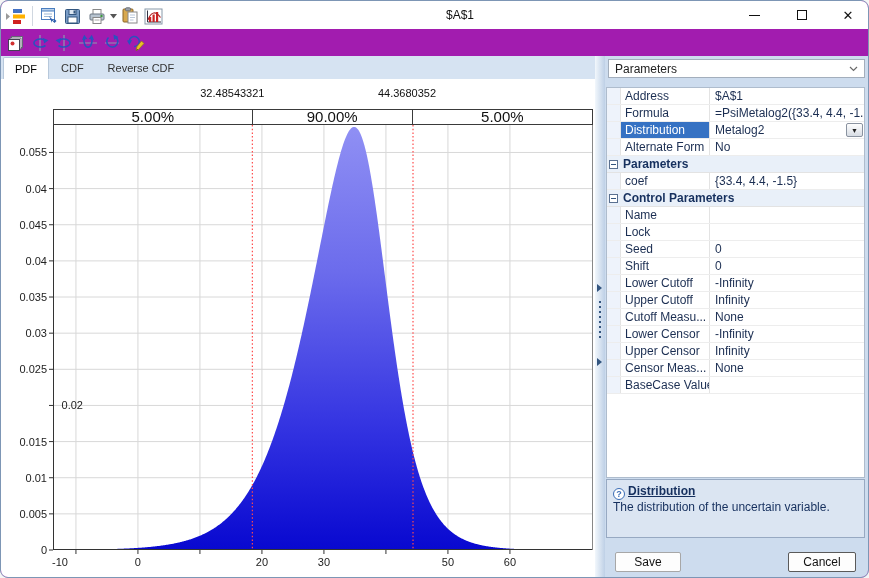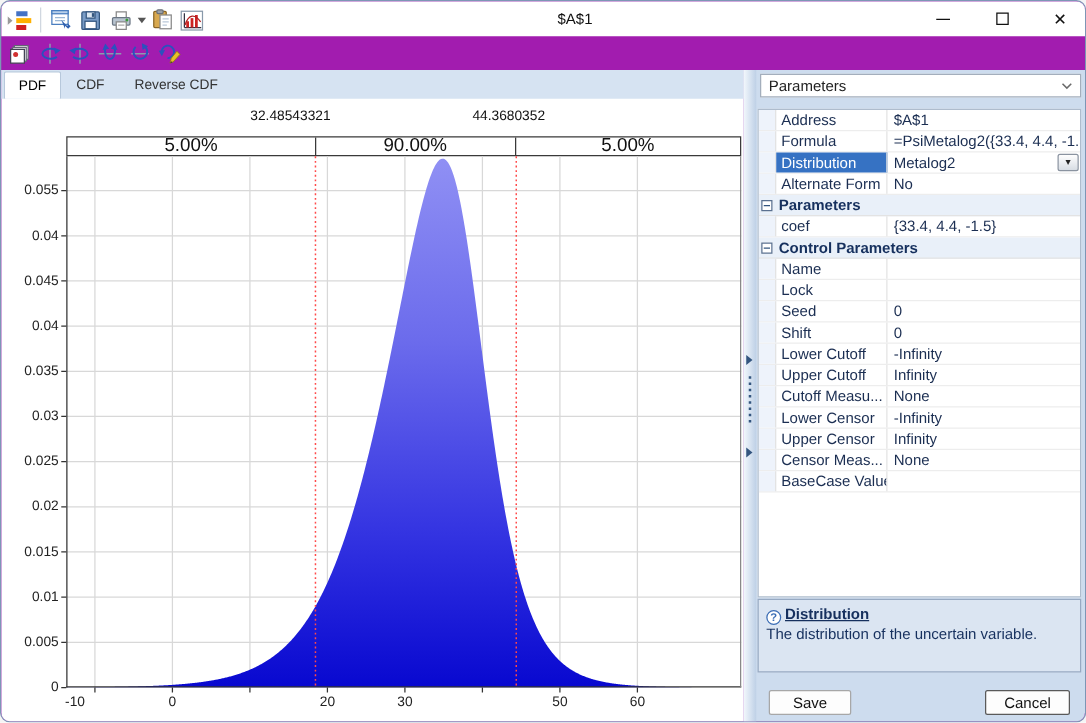--- a/index.html
+++ b/index.html
@@ -284,21 +284,21 @@
         <line x1="-4" y1="135.88435374149657" x2="0" y2="135.88435374149657" stroke="#333333"></line>
         <line x1="-4" y1="99.74489795918367" x2="0" y2="99.74489795918367" stroke="#333333"></line>
         <line x1="-4" y1="63.605442176870724" x2="0" y2="63.605442176870724" stroke="#333333"></line>
         <line x1="-4" y1="27.46598639455783" x2="0" y2="27.46598639455783" stroke="#333333"></line>
       </svg>
     <div id="ylabels">
         <div class="ytick-label" style="top: 488px;">0</div>
         <div class="ytick-label" style="top: 451.861px;">0.005</div>
         <div class="ytick-label" style="top: 415.721px;">0.01</div>
         <div class="ytick-label" style="top: 379.582px;">0.015</div>
-        <div class="ytick-label" style="top: 343.442px;">0.02</div>
+        <div class="ytick-label" style="top: 343.442px; margin-left: 36px;">0.02</div>
         <div class="ytick-label" style="top: 307.303px;">0.025</div>
         <div class="ytick-label" style="top: 271.163px;">0.03</div>
         <div class="ytick-label" style="top: 235.024px;">0.035</div>
         <div class="ytick-label" style="top: 198.884px;">0.04</div>
         <div class="ytick-label" style="top: 162.745px;">0.045</div>
         <div class="ytick-label" style="top: 126.605px;">0.04</div>
         <div class="ytick-label" style="top: 90.466px; text-align: right;">0.055</div>
       </div>
     <div id="xlabels">
         <div class="xtick-label" style="left: 59px;">-10</div>

